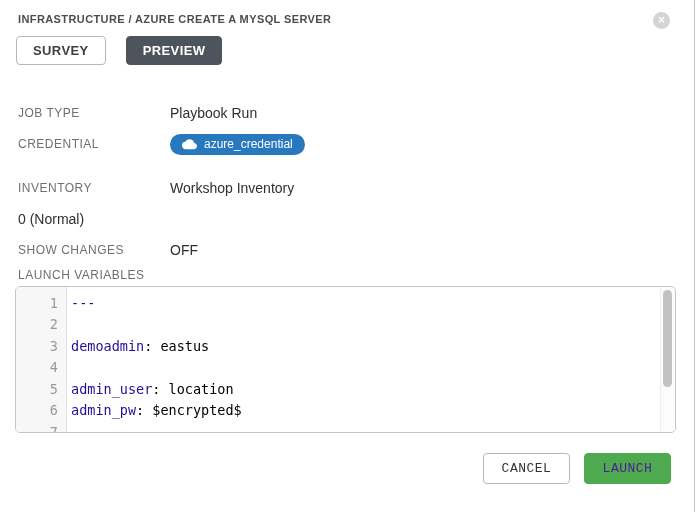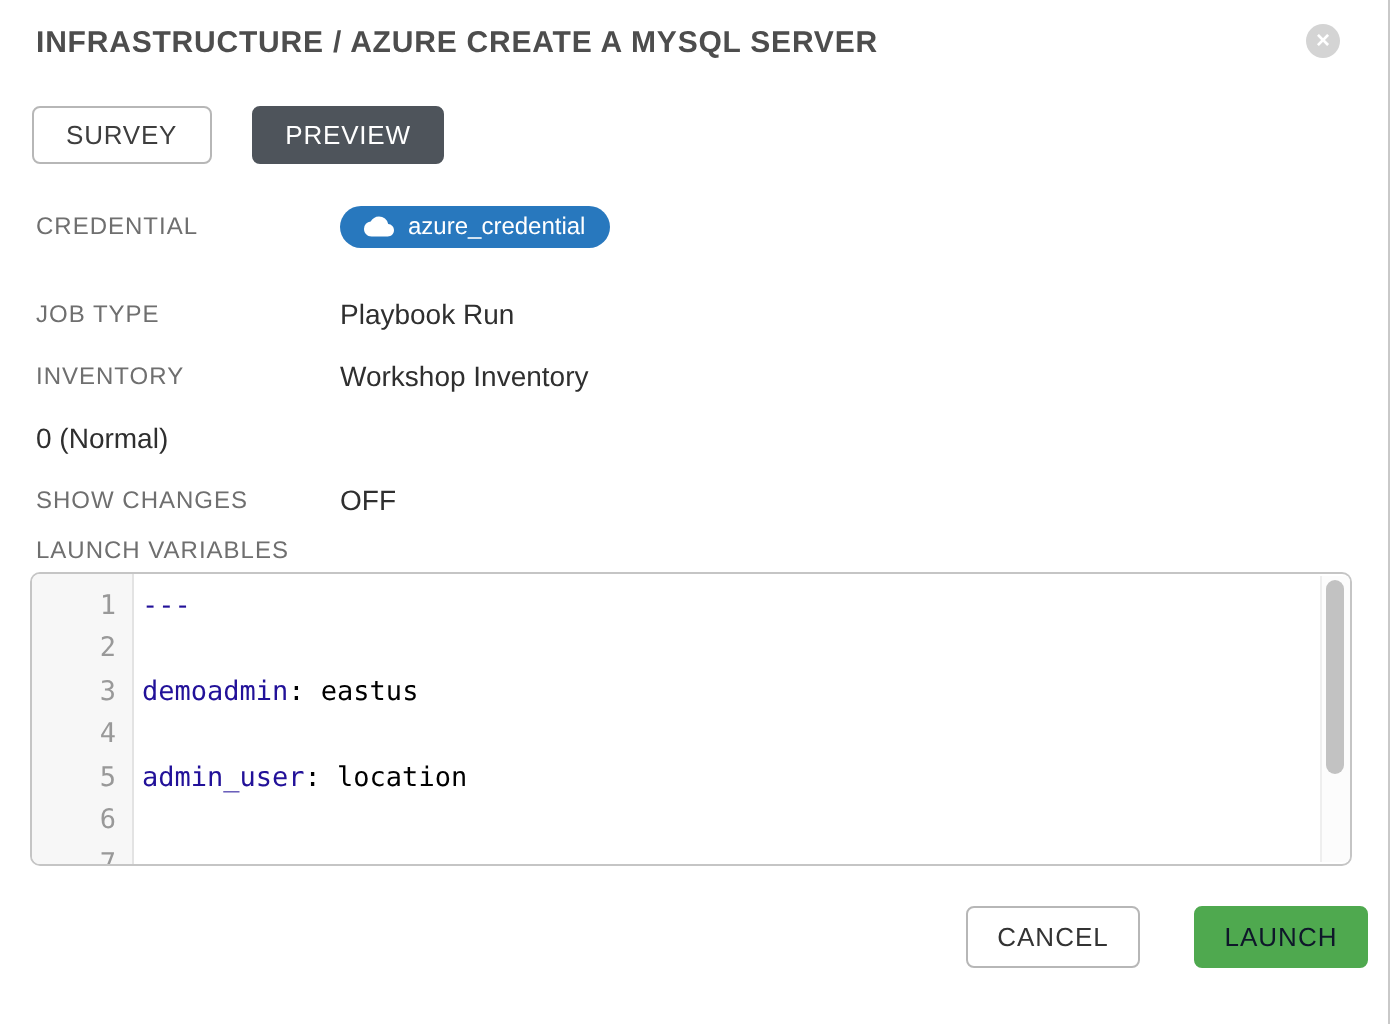--- a/index.html
+++ b/index.html
@@ -11,33 +11,33 @@
     overflow: hidden;
   }
   .page-edge {
     position: absolute; left. 694px; left: 694px; top: 0; bottom: 0;
     width: 1px; background: #c9c9c9;
   }
 
   
   .modal-title {
     position: absolute; left: 18px; top: 13px;
-    font-size: 15px; font-weight: bold; color: #4d4d4d;
+    font-size: 11px; font-weight: bold; color: #4d4d4d;
     letter-spacing: 0.4px;
   }
   .close-btn {
     position: absolute; left: 653px; top: 12px;
     width: 17px; height: 17px; border-radius: 50%;
     background: #d4d4d4; color: #fff;
     font-size: 12px; font-weight: bold; line-height: 17px;
     text-align: center; cursor: pointer; user-select: none;
   }
 
   
-  .tabs { position: absolute; left: 16px; top: 53px; display: flex; gap: 20px; }
+  .tabs { position: absolute; left: 16px; top: 36px; display: flex; gap: 20px; font-weight: bold; }
   .tab {
     height: 29px; padding: 0 16px;
     display: flex; align-items: center;
     font-size: 13px; letter-spacing: 0.4px;
     border-radius: 4px; cursor: pointer;
   }
   .tab.inactive { background: #fff; border: 1px solid #b7b7b7; color: #3e3e3e; }
   .tab.active   { background: var(--tab-active-bg, #4e545b); border: 1px solid var(--tab-active-bg, #4e545b); color: #fff; }
 
   
@@ -93,55 +93,55 @@
     position: absolute; right: 3px; top: 2px;
     width: 9px; height: 97px;
     background: #c2c2c2; border-radius: 5px; cursor: grab;
   }
 
   
   .btn {
     position: absolute; top: 453px; height: 31px; width: 87px;
     display: flex; align-items: center; justify-content: center;
     font-size: 13px; letter-spacing: 0.5px;
-    border-radius: 4px; cursor: pointer;
+    border-radius: 4px; cursor: pointer; font-family: Liberation Mono, monospace;
   }
   .btn-cancel { left: 483px; background: #fff; border: 1px solid #b7b7b7; color: #333; }
-  .btn-launch { left: 597px; background: var(--launch-green, #4fa94f); border: 1px solid var(--launch-green, #4fa94f); color: #0f172a; }
+  .btn-launch { left: 584px; background: var(--launch-green, #4fa94f); border: 1px solid var(--launch-green, #4fa94f); color: #4c1d95; }
 </style>
 </head>
 <body>
 
 <div class="page-edge"></div>
 
 <div class="modal-title">INFRASTRUCTURE / AZURE CREATE A MYSQL SERVER</div>
 <div class="close-btn">
   <span>×</span>
 </div>
 
 <div class="tabs">
   <div class="tab inactive">SURVEY</div>
   <div class="tab active">PREVIEW</div>
 </div>
 
 <div class="details">
+  <div class="drow">
+    <div class="dlabel">JOB TYPE</div>
+    <div class="dvalue">Playbook Run</div>
+  </div>
   <div class="drow tall">
     <div class="dlabel">CREDENTIAL</div>
     <div class="badge">
       <span>
         <svg width="15" height="11" viewBox="0 0 24 17" aria-hidden="true">
           <path fill="#ffffff" d="M19.35 6.04A7.49 7.49 0 0 0 12 0C9.11 0 6.6 1.64 5.35 4.04A5.994 5.994 0 0 0 0 10c0 3.31 2.69 6 6 6h13c2.76 0 5-2.24 5-5 0-2.64-2.05-4.78-4.65-4.96z"></path>
         </svg>
       </span>
       <span>azure_credential</span>
     </div>
-  </div>
-  <div class="drow">
-    <div class="dlabel">JOB TYPE</div>
-    <div class="dvalue">Playbook Run</div>
   </div>
   <div class="drow">
     <div class="dlabel">INVENTORY</div>
     <div class="dvalue">Workshop Inventory</div>
   </div>
   <div class="drow">
     <div class="dvalue">0 (Normal)</div>
   </div>
   <div class="drow">
     <div class="dlabel">SHOW CHANGES</div>
@@ -167,20 +167,21 @@
     </div>
     <div class="cm-line">
       <span class="cm-num">4</span>
     </div>
     <div class="cm-line">
       <span class="cm-num">5</span>
       <span class="cm-code"><span class="cm-key">admin_user</span><span>:</span><span> location</span></span>
     </div>
     <div class="cm-line">
       <span class="cm-num">6</span>
+      <span class="cm-code"><span class="cm-key">admin_pw</span><span>:</span><span> $encrypted$</span></span>
     </div>
     <div class="cm-line">
       <span class="cm-num">7</span>
       <span class="cm-code"><span class="cm-key"></span><span></span><span></span></span>
     </div>
   </div>
   <div class="vscroll-track">
     <div class="vscroll-thumb"></div>
   </div>
 </div>

